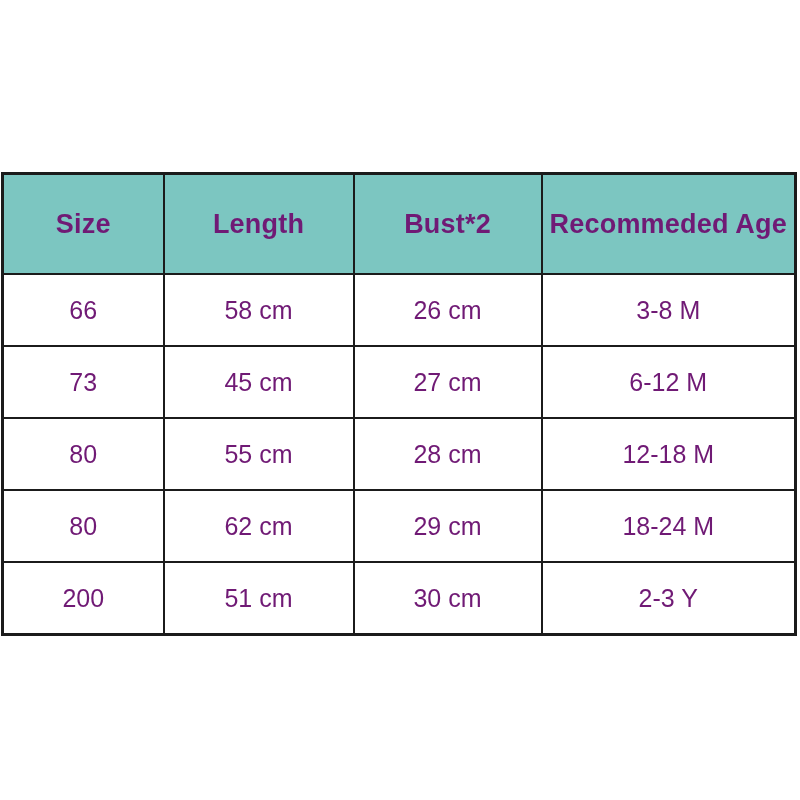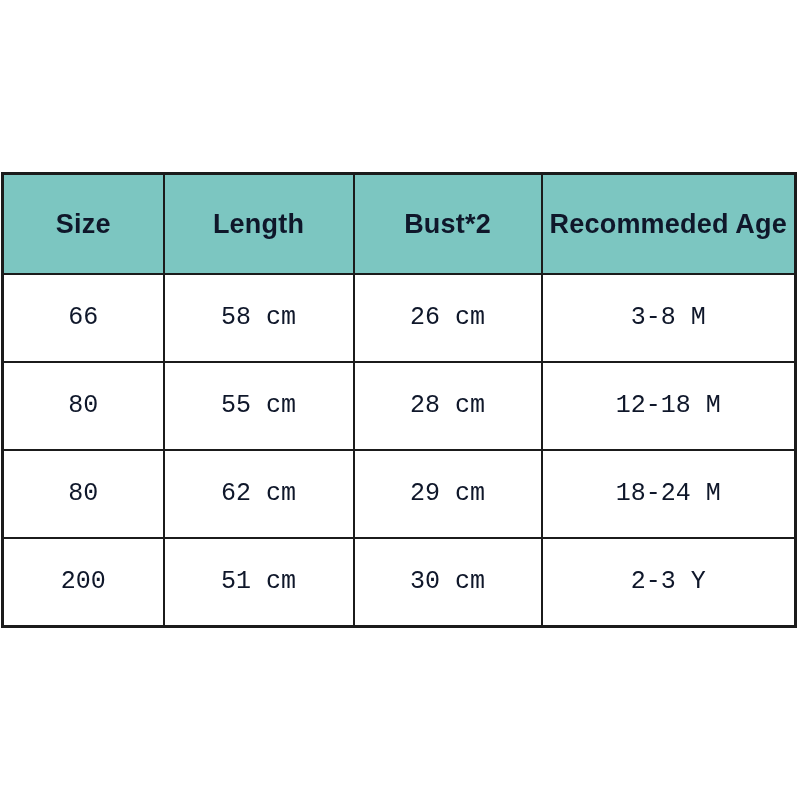--- a/index.html
+++ b/index.html
@@ -25,37 +25,36 @@
     height: 456px;
     border-collapse: collapse;
     table-layout: fixed;
     border: 3px solid #1b1b1b;
   }
   table.size-chart th,
   table.size-chart td {
     border: 2px solid #1b1b1b;
     text-align: center;
     vertical-align: middle;
-    color: #0f172a;
+    color: #701a75;
     padding: 0;
     overflow: hidden;
   }
   table.size-chart th {
     background: #7cc6c1;
     font-size: 27px;
     font-weight: bold;
     height: 98px;
     letter-spacing: 0.2px;
   }
   table.size-chart td {
     background: #ffffff;
     font-size: 25px;
     font-weight: normal;
     height: 70px;
-    font-family: Liberation Mono, monospace;
   }
   col.c1 { width: 161px; }
   col.c2 { width: 190px; }
   col.c3 { width: 188px; }
   col.c4 { width: 254px; }
 </style>
 </head>
 <body>
 
 <div class="canvas">
@@ -75,20 +74,26 @@
       </tr>
     </thead>
     <tbody>
       <tr>
         <td>66</td>
         <td>58 cm</td>
         <td>26 cm</td>
         <td>3-8 M</td>
       </tr>
       <tr>
+        <td>73</td>
+        <td>45 cm</td>
+        <td>27 cm</td>
+        <td>6-12 M</td>
+      </tr>
+      <tr>
         <td>80</td>
         <td>55 cm</td>
         <td>28 cm</td>
         <td>12-18 M</td>
       </tr>
       <tr>
         <td>80</td>
         <td>62 cm</td>
         <td>29 cm</td>
         <td>18-24 M</td>

